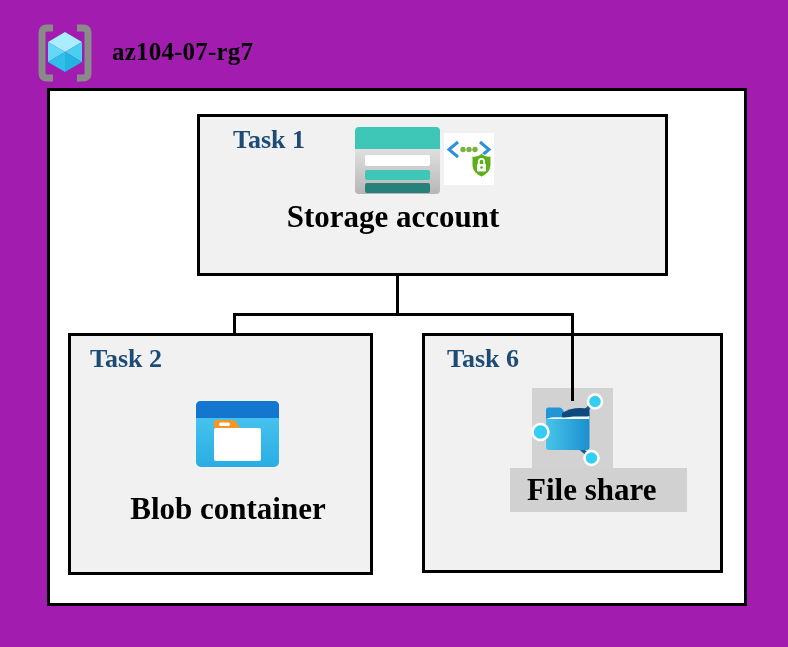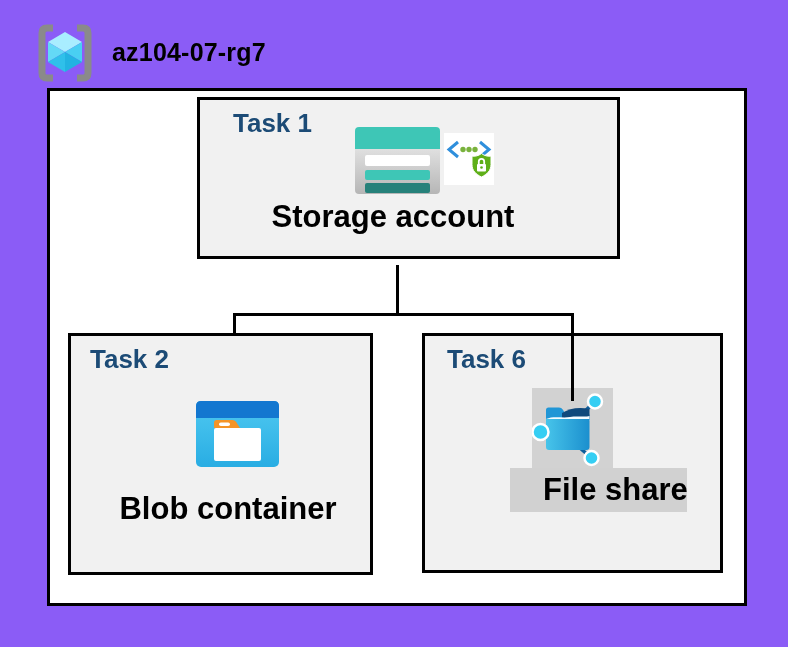--- a/index.html
+++ b/index.html
@@ -1,49 +1,49 @@
 <!DOCTYPE html>
 <html><head>
 <meta charset="utf-8">
 <style>
   html,body{margin:0;padding:0;background:#ffffff;}
   .canvas{
-    position:relative;width:788px;height:647px;background:#8b5cf6;overflow:hidden;
-    font-family:Liberation Sans, sans-serif;
+    position:relative;width:788px;height:647px;background:#a21caf;overflow:hidden;
+    font-family:Liberation Serif, serif;
   }
   .abs{position:absolute;}
   .rg-title{
     left:112px;top:38px;font-size:25px;font-weight:700;color:#000000;letter-spacing:0.2px;
   }
   .outer-box{
     left:47px;top:88px;width:694px;height:512px;
     border:3px solid #000000;background:#ffffff;
   }
   .task-box{
     background:#f1f1f1;border:3px solid #000000;box-sizing:border-box;
   }
-  .task1{left:197px;top:97px;width:423px;height:162px;padding-left:40px;}
+  .task1{left:197px;top:114px;width:471px;height:162px;padding-left:40px;}
   .task2{left:68px;top:333px;width:305px;height:242px;}
   .task3{left:422px;top:333px;width:301px;height:240px;}
   .task-label{
     position:absolute;font-size:26px;font-weight:700;color:#1c4b76;white-space:nowrap;
   }
   .lbl-t1{left:33px;top:8px;}
   .lbl-t2{left:19px;top:8px;}
   .lbl-t3{left:22px;top:8px;}
   .resource-label{
     font-size:31px;font-weight:700;color:#000000;text-align:center;white-space:nowrap;
   }
   .storage-label{left:243px;top:199px;width:300px;}
   .blob-label{left:78px;top:491px;width:300px;}
   .fileshare-label-box{
     left:510px;top:468px;width:177px;height:44px;background:#d1d1d1;
   }
   .fileshare-label-box .resource-label{
-    text-align:left;padding-left:33px;line-height:44px;
+    text-align:left;padding-left:17px;line-height:44px;
   }
   .connector{background:#000000;}
   .conn-v1{left:396px;top:265px;width:3px;height:48px;}
   .conn-h{left:233px;top:313px;width:341px;height:3px;}
   .conn-v2{left:233px;top:313px;width:3px;height:80px;}
   .conn-v3{left:571px;top:313px;width:3px;height:88px;z-index:5;}
   .icon-white-bg{background:#ffffff;}
   svg{display:block;}
 </style>
 </head>

